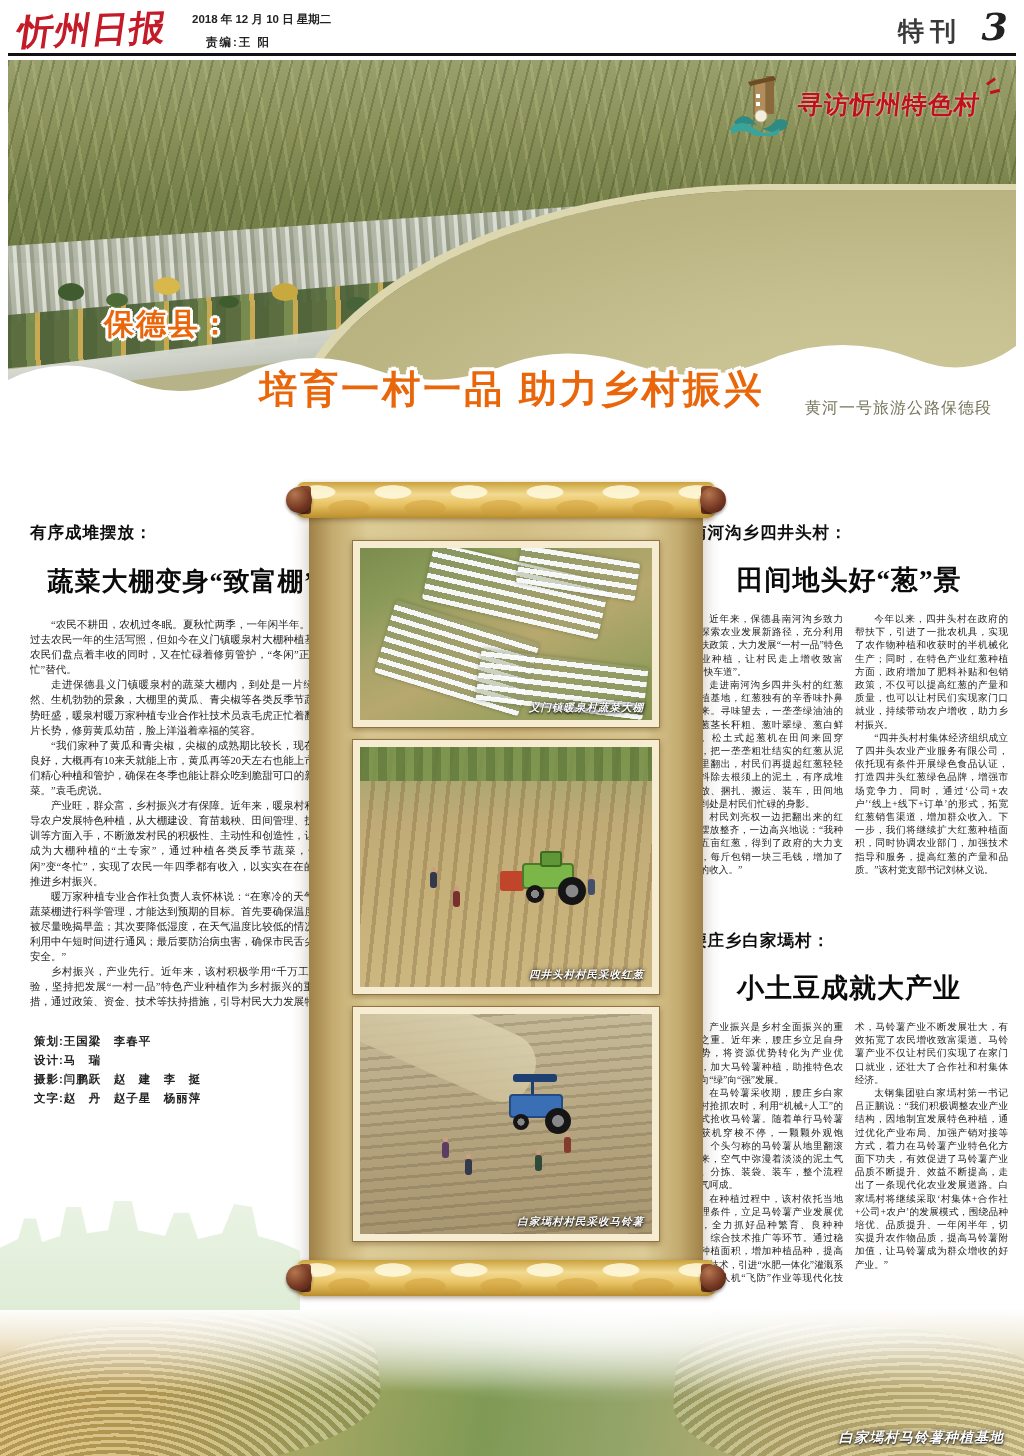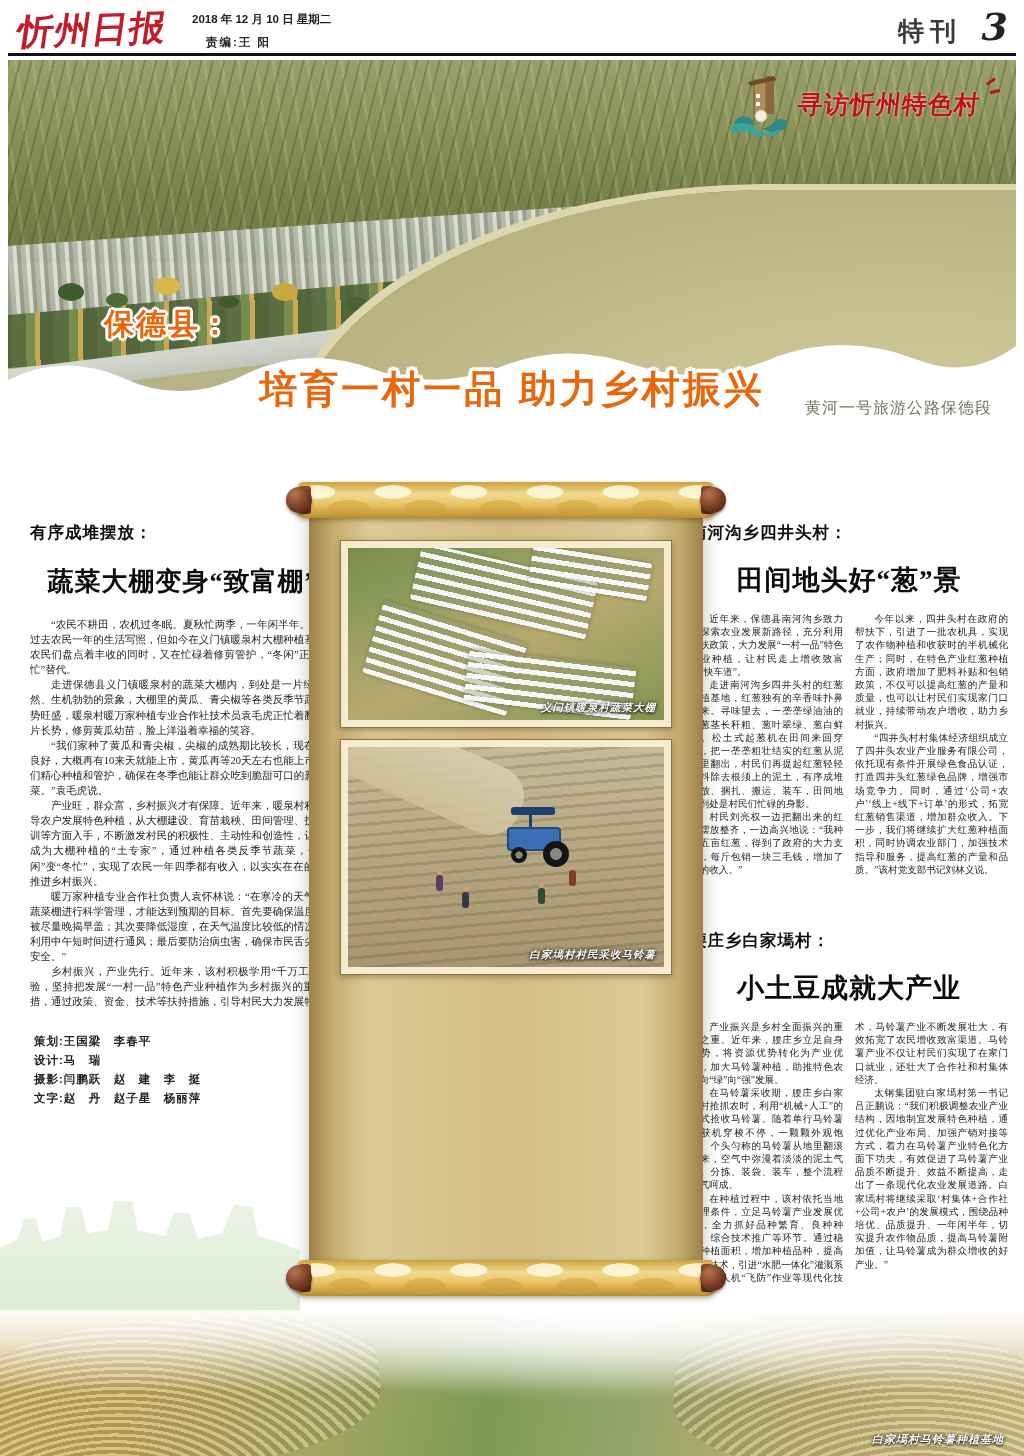--- a/index.html
+++ b/index.html
@@ -102,21 +102,21 @@
   .roller-top { top:0; } .roller-bottom { bottom:0; }
   .cap { position:absolute; top:4px; width:12px; height:28px; background:linear-gradient(180deg,#8a4a30,#5f2d1c); border-radius:3px; }
   .cap-l { left:2px; } .cap-r { right:2px; }
   .knob { position:absolute; top:50%; transform:translateY(-50%); width:26px; height:26px; border-radius:50%;
     background:radial-gradient(circle at 34% 28%, #b5764f, #743722 58%, #47200f 100%); box-shadow:0 2px 3px rgba(0,0,0,.4); }
   .knob-l { left:-11px; } .knob-r { right:-11px; }
   .scroll-body { position:absolute; top:28px; bottom:28px; left:26px; right:26px;
     background:linear-gradient(90deg,#9e8147 0%,#c4ab6f 6%,#dccb96 15%,#d2bd84 50%,#dccb96 85%,#c4ab6f 94%,#9e8147 100%);
     box-shadow:0 8px 16px rgba(60,40,10,.3); }
   .scroll-inner { position:absolute; inset:0; display:flex; flex-direction:column; align-items:center; gap:11px; padding-top:30px; }
-  .pframe { width:332px; background:#f5ecd2; padding:7px; border:1px solid #8f7340; box-shadow:0 2px 6px rgba(90,60,20,.45); }
+  .pframe { width:308px; background:#f5ecd2; padding:7px; border:1px solid #8f7340; box-shadow:0 2px 6px rgba(90,60,20,.45); }
   .photo { position:relative; width:100%; overflow:hidden; }
   .pcaption { position:absolute; right:8px; bottom:5px; color:#fff; font-size:10.5px; font-weight:bold; font-style:italic;
     text-shadow:0 1px 2px rgba(0,0,0,.95), 0 0 4px rgba(0,0,0,.8); letter-spacing:1px; }
 
   
   .photo-greenhouses { height:172px;
     background:linear-gradient(155deg,#7c8c4e 0%,#8a9a58 20%,#a7a368 38%,#b7a86e 55%,#9aa060 78%,#86934f 100%); }
   .gh { position:absolute; border-radius:3px; box-shadow:0 0 4px rgba(40,50,20,.35);
     background:repeating-linear-gradient(0deg, rgba(250,252,255,.95) 0 5px, rgba(140,150,110,.4) 5px 11px); }
   .gh1 { top:14px; left:66px; width:180px; height:58px; transform:rotate(13deg); }
@@ -166,21 +166,21 @@
   
   .footer-photo { position:absolute; left:0; top:1310px; width:1024px; height:146px; overflow:hidden;
     background:linear-gradient(100deg,#caa95c 0%,#c2a65e 16%,#a3a763 32%,#7f9a55 48%,#95a56a 62%,#bcae74 78%,#c9ba82 90%,#cfc28d 100%); }
   .terraces-left { position:absolute; left:-40px; top:10px; width:420px; height:150px; transform:rotate(-6deg);
     background:repeating-radial-gradient(ellipse 300px 180px at 30% 130%, rgba(255,246,214,.35) 0 5px, rgba(110,90,40,.22) 5px 11px); border-radius:40%; }
   .terraces-right { position:absolute; right:-30px; top:16px; width:380px; height:150px; transform:rotate(4deg);
     background:repeating-radial-gradient(ellipse 280px 170px at 70% 140%, rgba(255,246,214,.3) 0 5px, rgba(110,90,40,.2) 5px 12px); border-radius:40%; }
   .footer-fog { position:absolute; inset:0;
     background:linear-gradient(180deg, rgba(255,255,255,.98) 0%, rgba(255,255,255,.72) 20%, rgba(255,255,255,0) 56%),
                radial-gradient(ellipse at 58% 0%, rgba(255,255,255,.85) 0%, rgba(255,255,255,0) 45%); }
-  .footer-caption { position:absolute; right:20px; bottom:9px; color:#fff; font-size:11px; font-weight:bold; font-style:italic;
+  .footer-caption { position:absolute; right:20px; bottom:9px; color:#fff; font-size:14px; font-weight:bold; font-style:italic;
     text-shadow:0 1px 2px rgba(0,0,0,.9), 0 0 4px rgba(0,0,0,.7); letter-spacing:1px; }
 </style>
 </head>
 <body>
 
 <div id="page">
 
   <div>
     <div class="masthead-logo">忻州日报</div>
     <div class="date-block">
@@ -273,20 +273,36 @@
         <div class="pframe">
           <div class="photo photo-greenhouses">
             <div class="gh gh1"></div>
             <div class="gh gh2"></div>
             <div class="gh gh3"></div>
             <div class="gh gh4"></div>
             <div class="pcaption">义门镇暖泉村蔬菜大棚</div>
           </div>
         </div>
         <div class="pframe">
+          <div class="photo photo-onions">
+            <div class="p2-grass"></div>
+            <div class="tractor-green">
+              <div class="tg-harvester"></div>
+              <div class="tg-body"></div>
+              <div class="tg-cab"></div>
+              <div class="wheel tg-wheel-big"></div>
+              <div class="wheel tg-wheel-sm"></div>
+            </div>
+            <div class="person p2-a"></div>
+            <div class="person p2-b"></div>
+            <div class="person p2-c"></div>
+            <div class="pcaption">四井头村村民采收红葱</div>
+          </div>
+        </div>
+        <div class="pframe">
           <div class="photo photo-potatoes">
             <div class="p3-road"></div>
             <div class="tractor-blue">
               <div class="tb-canopy"></div>
               <div class="tb-post"></div>
               <div class="tb-body"></div>
               <div class="wheel tb-wheel-big"></div>
               <div class="wheel tb-wheel-sm"></div>
             </div>
             <div class="person p3-a"></div>

